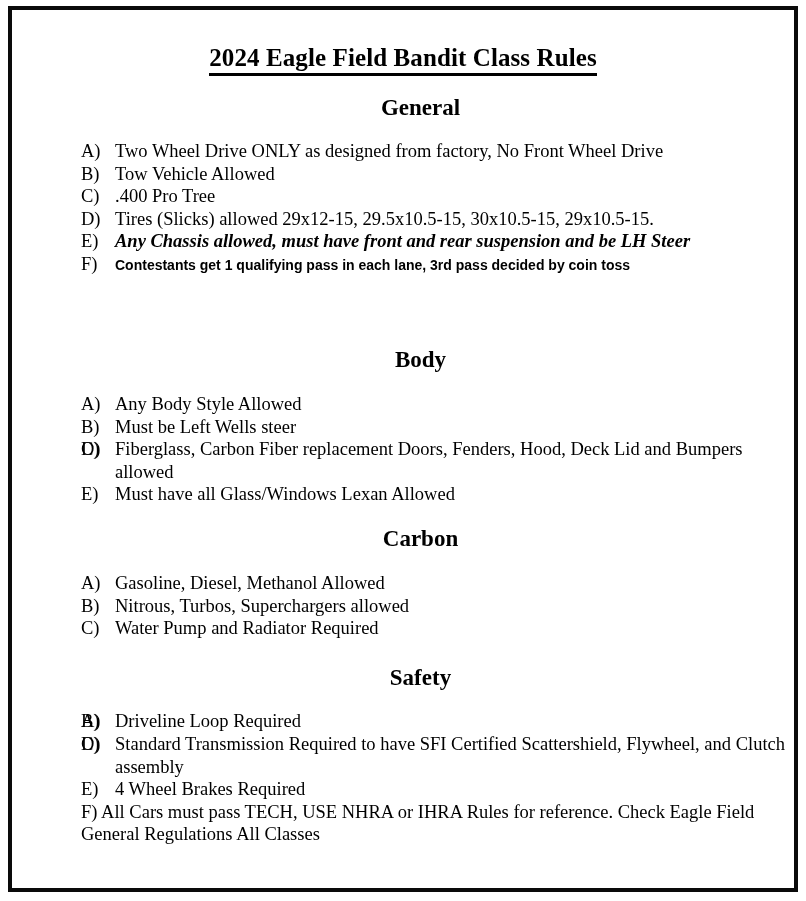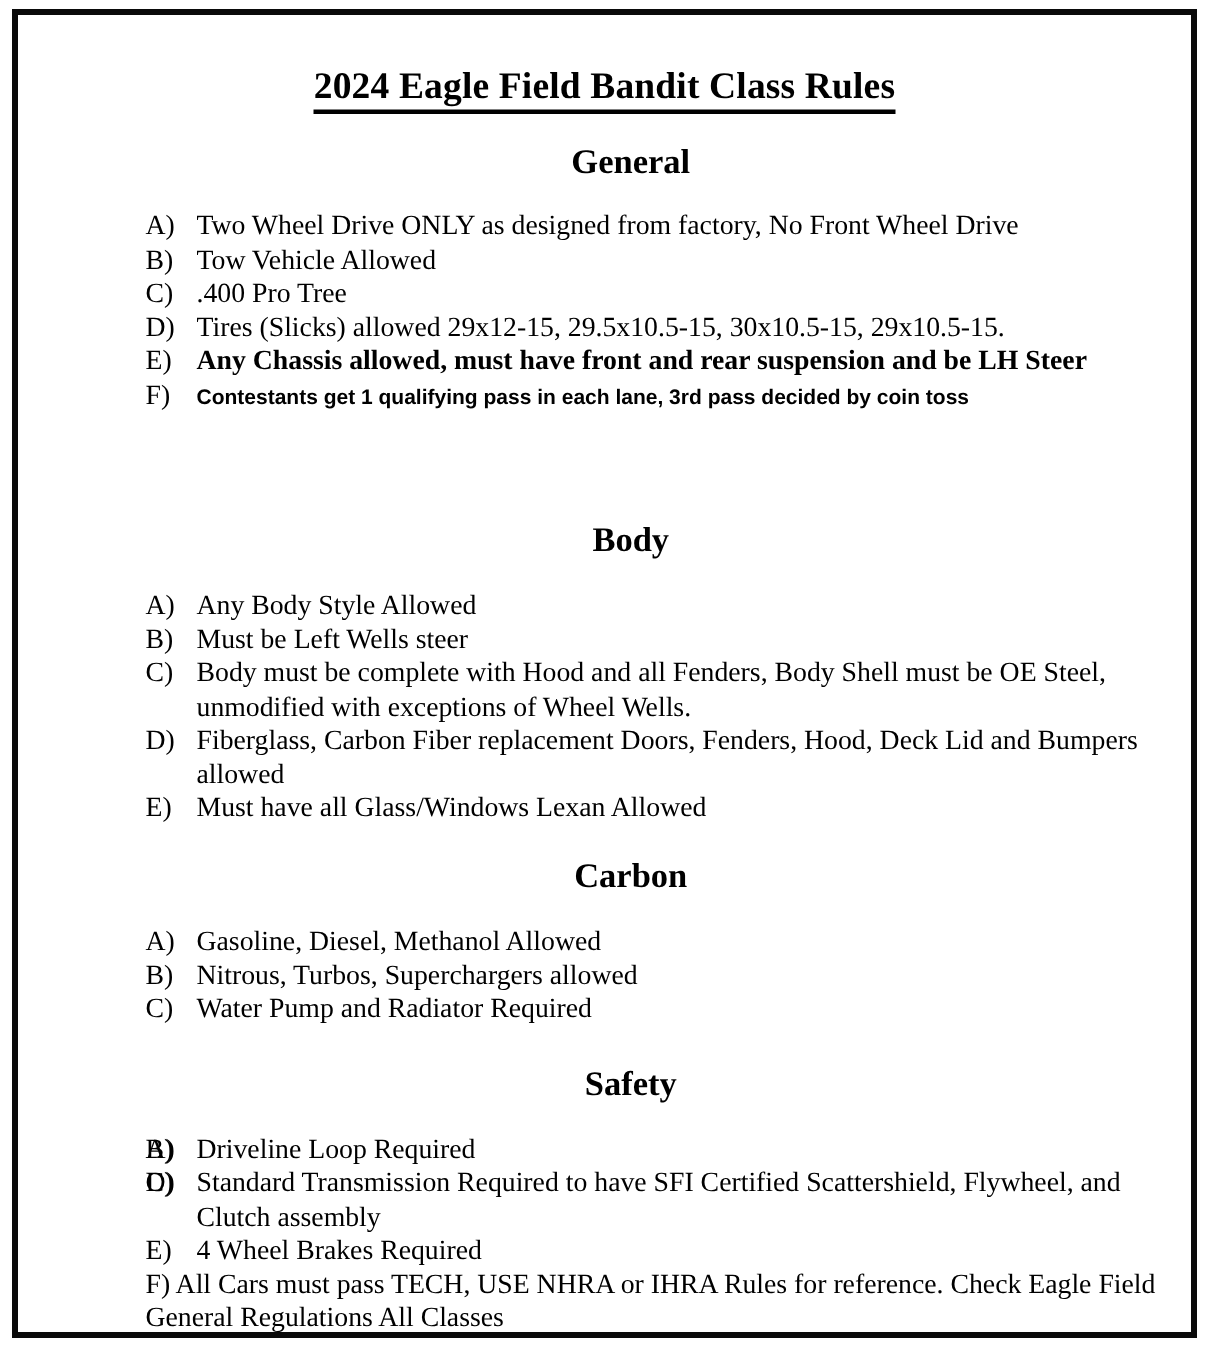--- a/index.html
+++ b/index.html
@@ -45,21 +45,21 @@
     line-height: 1.1;
   }
   .doc-title .title-text {
     display: inline-block;
     border-bottom: 3px solid #000;
     padding-bottom: 1px;
   }
 
   
   .section {
-    margin: 16px;
+    margin: 0;
     padding-left: 35px;
   }
   .section-heading {
     text-align: center;
     font-size: 23px;
     font-weight: bold;
     line-height: 1.15;
   }
 
   .rules-list {
@@ -94,20 +94,21 @@
     text-indent: 0;
   }
   .rule-item.flush-wrap .marker {
     position: static;
     display: inline;
   }
 
   
   .rule-item.bold-serif .rule-text {
     font-weight: bold;
+    font-style: italic;
   }
   
   .rule-item.bold-sans .rule-text {
     font-family: "Liberation Sans", "DejaVu Sans", sans-serif;
     font-weight: bold;
     font-size: 14px;
   }
 
   
   #section-general   { margin-top: 17px; }
@@ -137,21 +138,21 @@
             <li class="rule-item"><span class="marker">D)</span> <span class="rule-text">Tires (Slicks) allowed 29x12-15, 29.5x10.5-15, 30x10.5-15, 29x10.5-15.</span></li>
             <li class="rule-item bold-serif"><span class="marker">E)</span> <span class="rule-text">Any Chassis allowed, must have front and rear suspension and be LH Steer</span></li>
             <li class="rule-item bold-sans"><span class="marker">F)</span> <span class="rule-text">Contestants get 1 qualifying pass in each lane, 3rd pass decided by coin toss</span></li>
           </ul>
         </section>
         <section class="section" id="section-body">
           <h2 class="section-heading">Body</h2>
           <ul class="rules-list">
             <li class="rule-item"><span class="marker">A)</span> <span class="rule-text">Any Body Style Allowed</span></li>
             <li class="rule-item"><span class="marker">B)</span> <span class="rule-text">Must be Left Wells steer</span></li>
-            <li class="rule-item"><span class="marker">C)</span> <span class="rule-text">Body must be complete with Hood and all Fenders, Body Shell must be OE Steel, unmodified with exceptions of Wheel Wells.</span></li>
+            <li class="rule-item"><span class="marker">C)</span> </li>
             <li class="rule-item"><span class="marker">D)</span> <span class="rule-text">Fiberglass, Carbon Fiber replacement Doors, Fenders, Hood, Deck Lid and Bumpers allowed</span></li>
             <li class="rule-item"><span class="marker">E)</span> <span class="rule-text">Must have all Glass/Windows Lexan Allowed</span></li>
           </ul>
         </section>
         <section class="section" id="section-engine">
           <h2 class="section-heading">Carbon</h2>
           <ul class="rules-list">
             <li class="rule-item"><span class="marker">A)</span> <span class="rule-text">Gasoline, Diesel, Methanol Allowed</span></li>
             <li class="rule-item"><span class="marker">B)</span> <span class="rule-text">Nitrous, Turbos, Superchargers allowed</span></li>
             <li class="rule-item"><span class="marker">C)</span> <span class="rule-text">Water Pump and Radiator Required</span></li>

